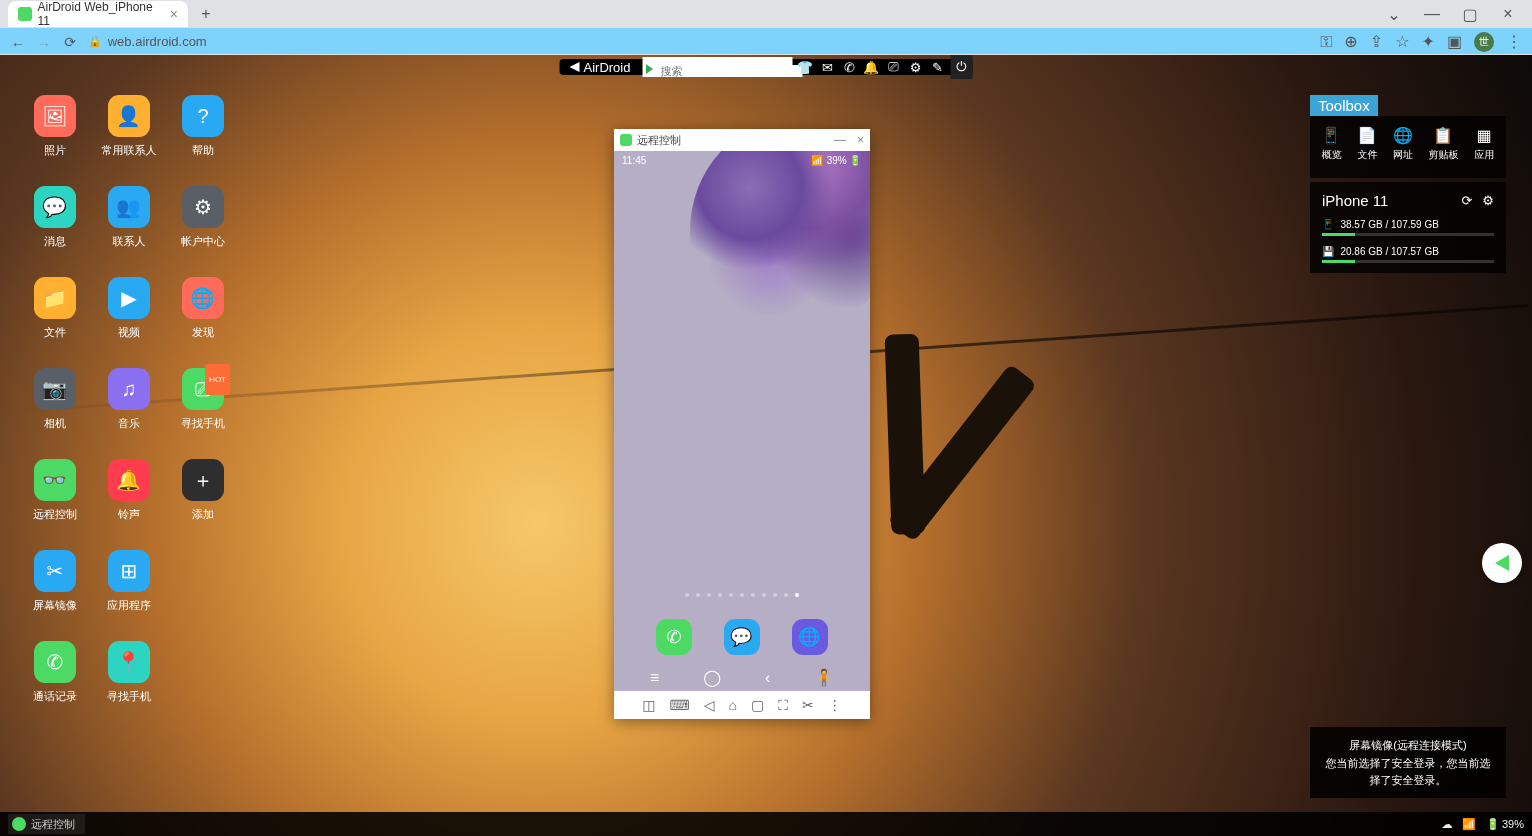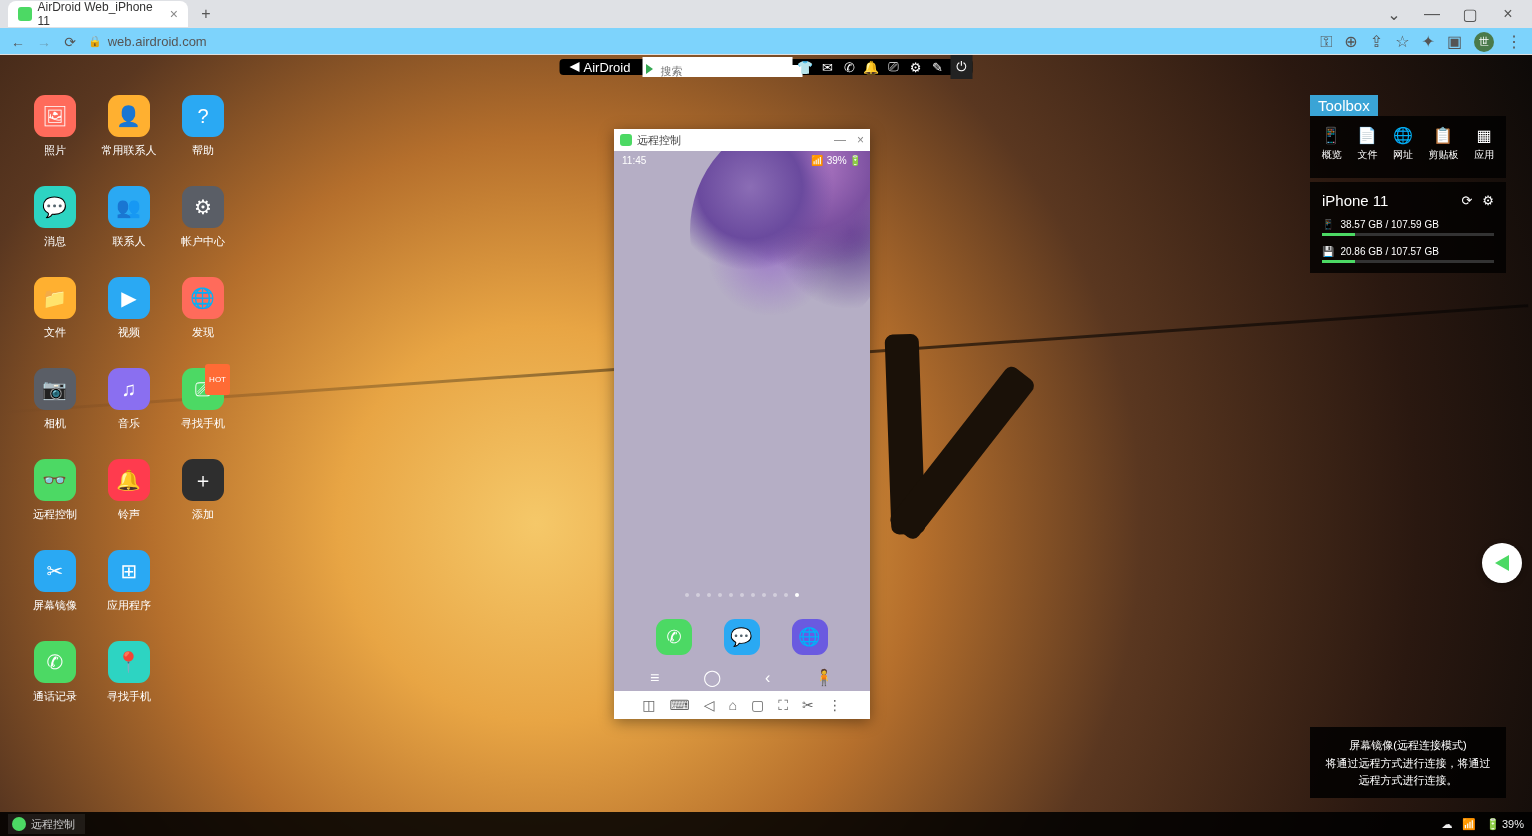--- a/index.html
+++ b/index.html
@@ -339,21 +339,21 @@
         </div>
     </div>
   </div>
 
   <div class="fab">
     <span class="fab-arrow"></span>
   </div>
 
   <div class="notif">
     <div class="notif-title">屏幕镜像(远程连接模式)</div>
-    <div>将通过远程方式进行连接，将通过远程方式进行连接。</div>
+    <div>您当前选择了安全登录，您当前选择了安全登录。</div>
   </div>
 
   <div class="taskbar">
     <div class="task-item">
       <span class="task-favicon"></span>
       <span>远程控制</span>
     </div>
     <div class="task-right">
       <span>☁</span>
       <span>📶</span>

